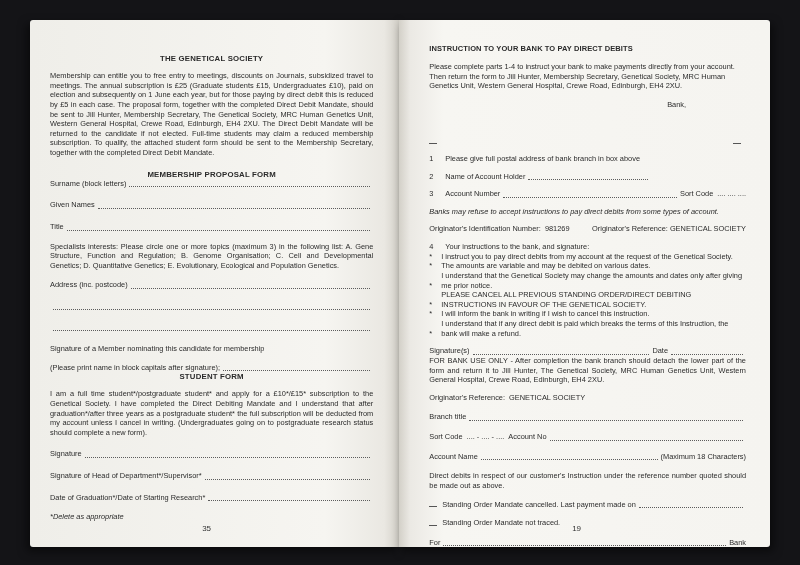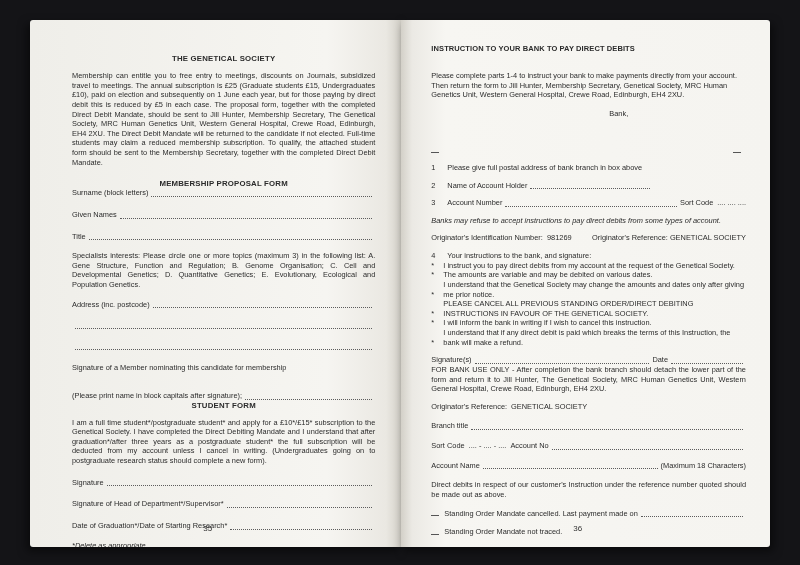--- a/index.html
+++ b/index.html
@@ -18,49 +18,49 @@
   .page {
     width:442px; height:100%;
     position:relative;
     color:#2b2b2b;
     overflow:hidden;
   }
   .page.left {
     background:linear-gradient(to right,#efeee9 0%,#f6f5f1 80%,#eae8e2 96%,#d3d0c8 100%);
     border-radius:3px 0 0 3px;
     box-shadow:-3px 4px 10px rgba(0,0,0,.55);
-    padding:34px 26px 0 42px;
+    padding:34px 26px 0 20px;
   }
   .page.right {
     background:linear-gradient(to right,#d3d0c8 0%,#ebe9e4 3%,#f7f6f2 12%,#f5f4f0 100%);
     border-radius:0 3px 3px 0;
     box-shadow:3px 4px 10px rgba(0,0,0,.55);
     padding:24px 24px 0 30px;
   }
   .h { font-weight:bold; font-size:7.8px; text-align:center; letter-spacing:.2px; }
   .hl { font-weight:bold; font-size:7.5px; letter-spacing:.1px; }
   .t { font-size:7.4px; line-height:1.3; }
   .just { text-align:justify; }
   .it { font-style:italic; }
   .row { display:flex; align-items:flex-end; }
   .dots { flex:1 1 auto; border-bottom:1px dotted #5c5c5c; height:8px; margin:0 3px 1px 3px; min-width:12px; }
   .dots.short { flex:0 0 72px; }
   .dots.med { flex:0 0 120px; }
   .num { flex:0 0 16px; }
   .bmark { flex:0 0 12px; }
   .btext { flex:1 1 auto; }
-  .mt3{margin-top:18px}.mt5{margin-top:9px}.mt6{margin-top:6px}.mt8{margin-top:8px}
+  .mt3{margin-top:9px}.mt5{margin-top:9px}.mt6{margin-top:6px}.mt8{margin-top:8px}
   .mt10{margin-top:10px}.mt12{margin-top:12px}.mt14{margin-top:0}
   .pageno { position:absolute; bottom:14px; left:0; right:16px; text-align:center; font-size:8px; color:#333; }
   .mbox { position:relative; margin:9px 0 4px 0; height:48px; }
   .tickmark { display:inline-block; flex:0 0 8px; width:8px; height:5px; border-bottom:1px solid #555; margin:0 5px 2px 0; }
   .tickmark.r { margin:0 0 2px 5px; }
   .abs-bl { position:absolute; left:0; bottom:2px; }
   .abs-br { position:absolute; right:0; bottom:2px; }
-  .bank-line { margin-left:178px; margin-top:5px; }
+  .bank-line { margin-left:178px; margin-top:5px;text-align:center; }
   .spread { display:flex; justify-content:space-between; }
   .gap4 { margin-left:4px; } .gapr4 { margin-right:4px; }
 </style>
 </head>
 <body>
 
 <div class="book">
 
   <div class="page left">
     <div class="h">THE GENETICAL SOCIETY</div>
@@ -233,15 +233,15 @@
       <span class="tickmark"></span>
       <span class="t">Standing Order Mandate not traced.</span>
     </div>
 
     <div class="row mt10">
       <span class="t">For</span>
       <span class="dots"></span>
       <span class="t">Bank</span>
     </div>
 
-    <div class="pageno">36</div>
+    <div class="pageno">19</div>
   </div>
 </div>
 
 </body></html>

